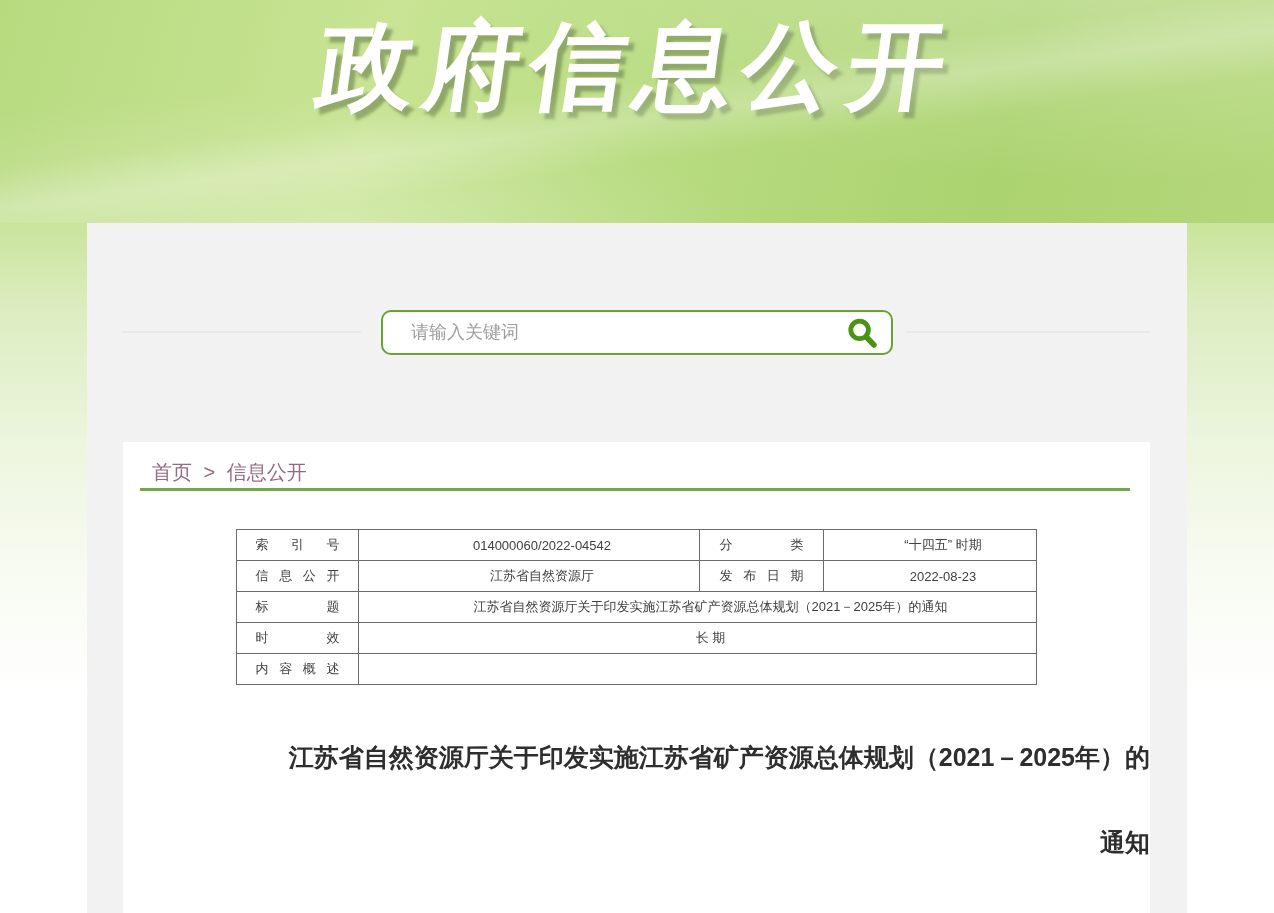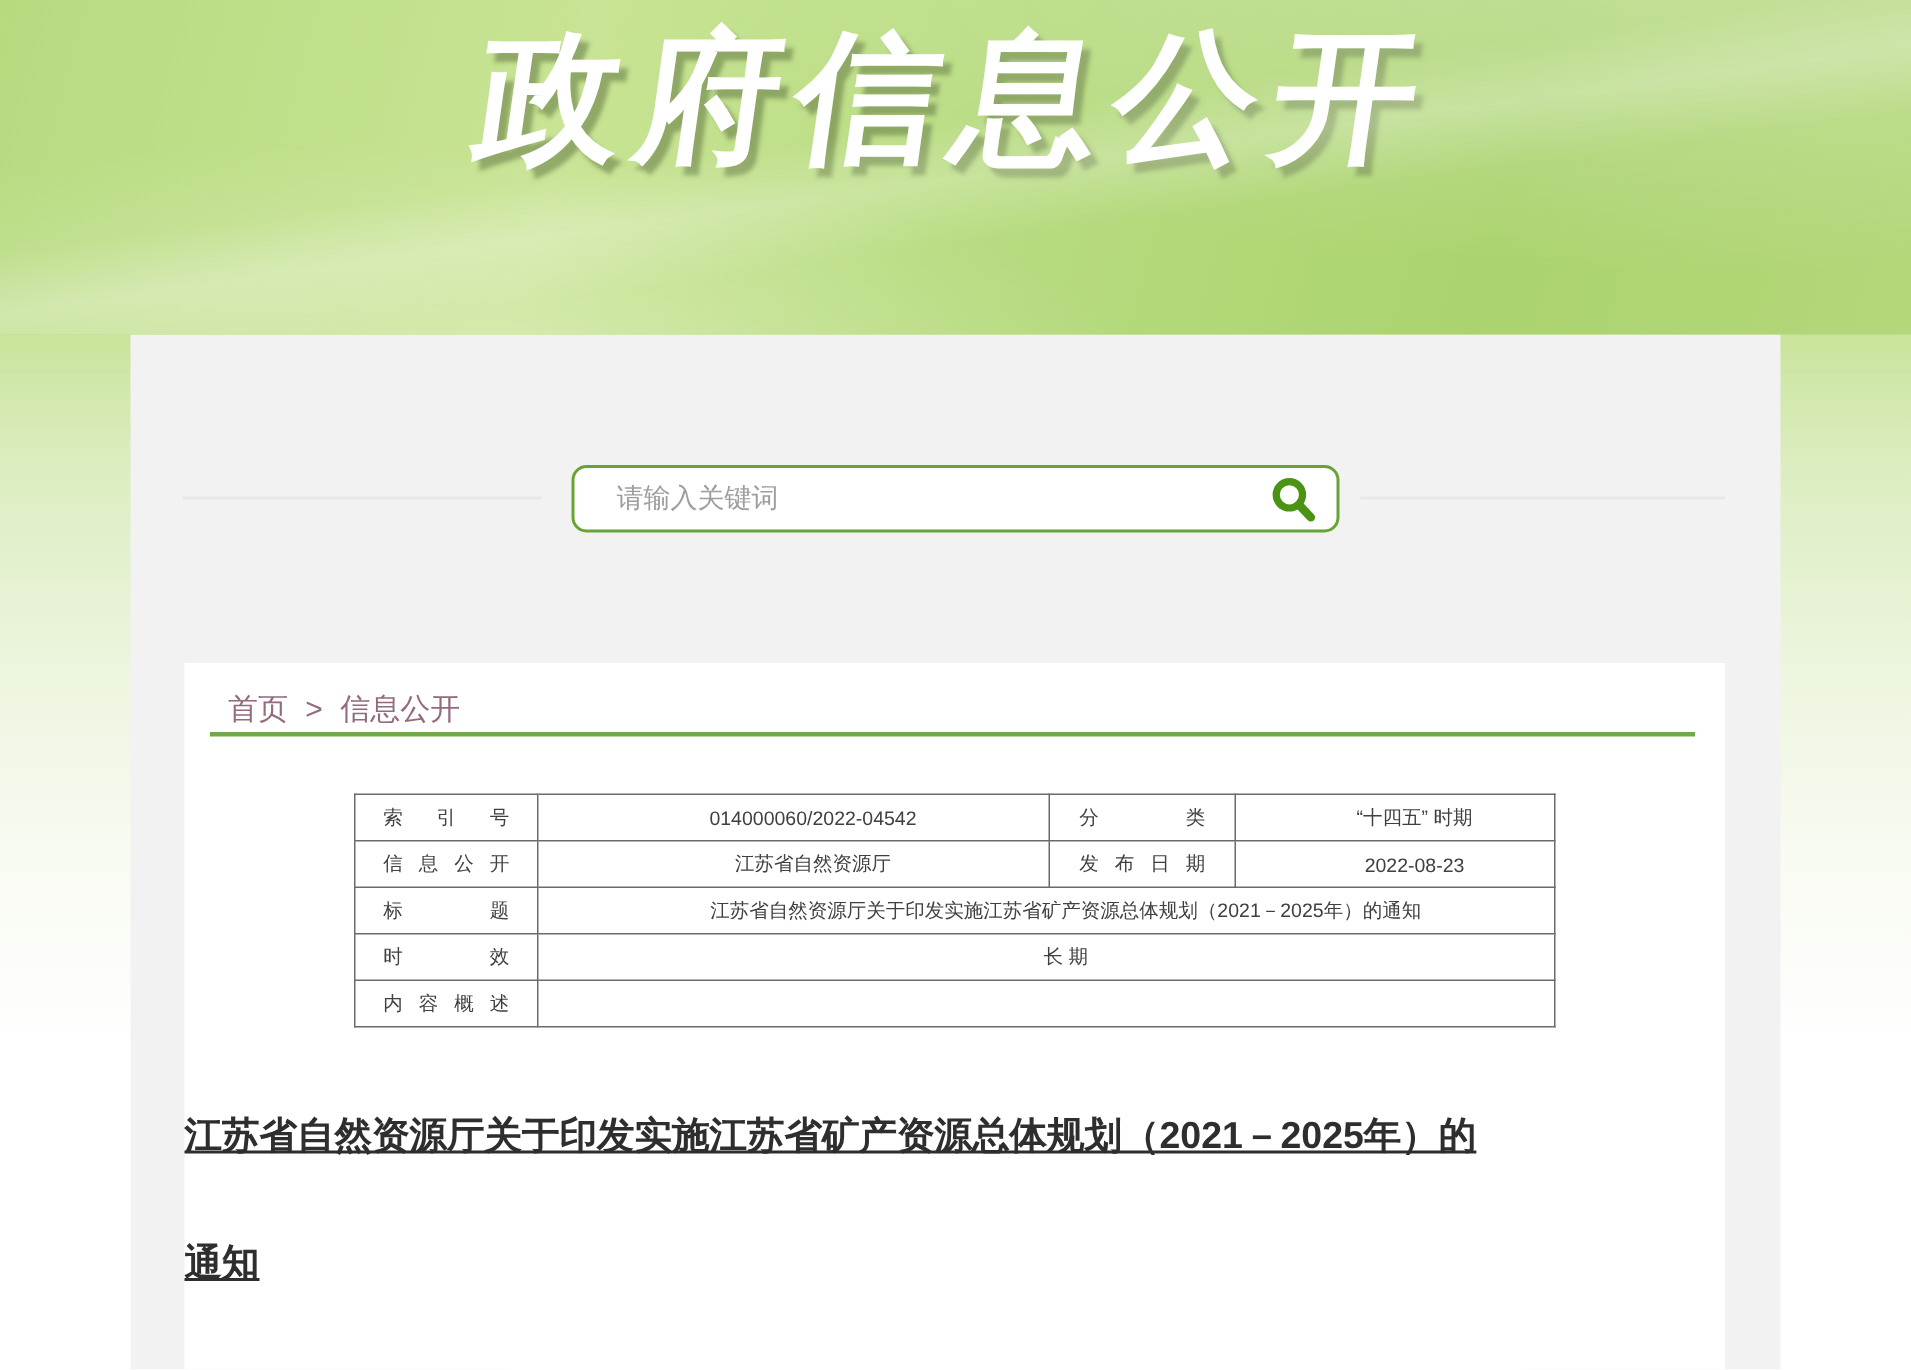--- a/index.html
+++ b/index.html
@@ -56,21 +56,21 @@
   table.meta { border-collapse:collapse; margin:38px auto 0; width:800px; table-layout:fixed; }
   table.meta td {
     border:1px solid #6b6b6b; height:31px; font-size:13px; color:#404040;
     background:#ffffff; vertical-align:middle;
   }
   td.lbl { background:#f5f5f5; text-align:center; }
   td.lbl .jst { display:inline-block; width:84px; text-align:justify; text-align-last:justify; }
   td.val { padding-left:26px; text-align:center; }
   col.c1 { width:122px; } col.c2 { width:341px; } col.c3 { width:124px; } col.c4 { width:213px; }
   
-  .article-title { text-align:left; font-weight:bold; color:#2e2e2e; font-size:25px; line-height:32px;text-decoration:underline; }
+  .article-title { text-align:right; font-weight:bold; color:#2e2e2e; font-size:25px; line-height:32px; }
   .article-title .line1 { margin-top:56px; }
   .article-title .line2 { margin-top:53px; }
 </style>
 </head>
 <body>
 
 <div class="banner">
   <div class="banner-title">政府信息公开</div>
 </div>
 

